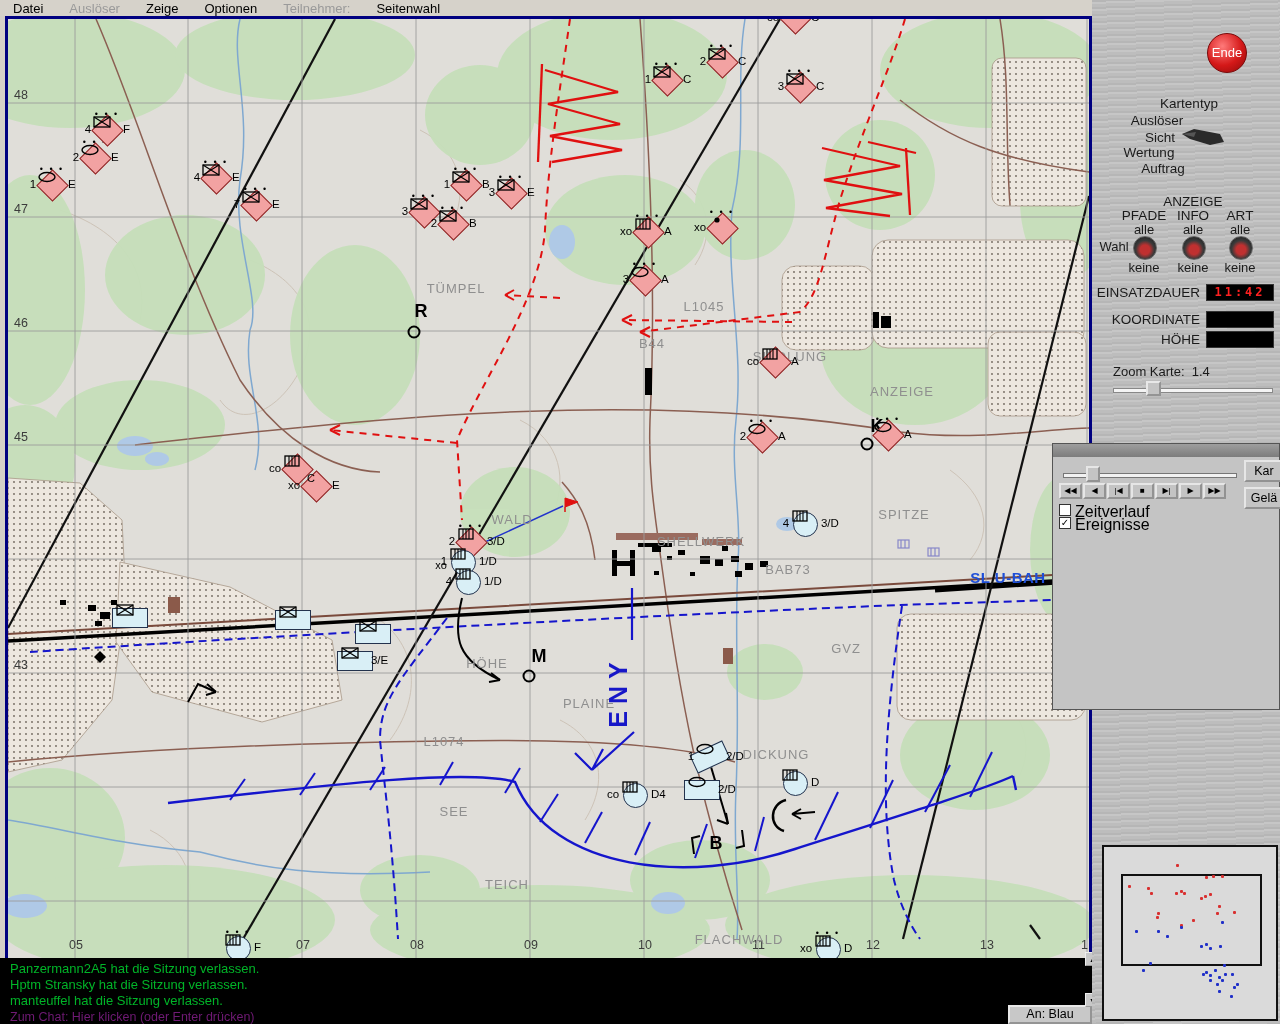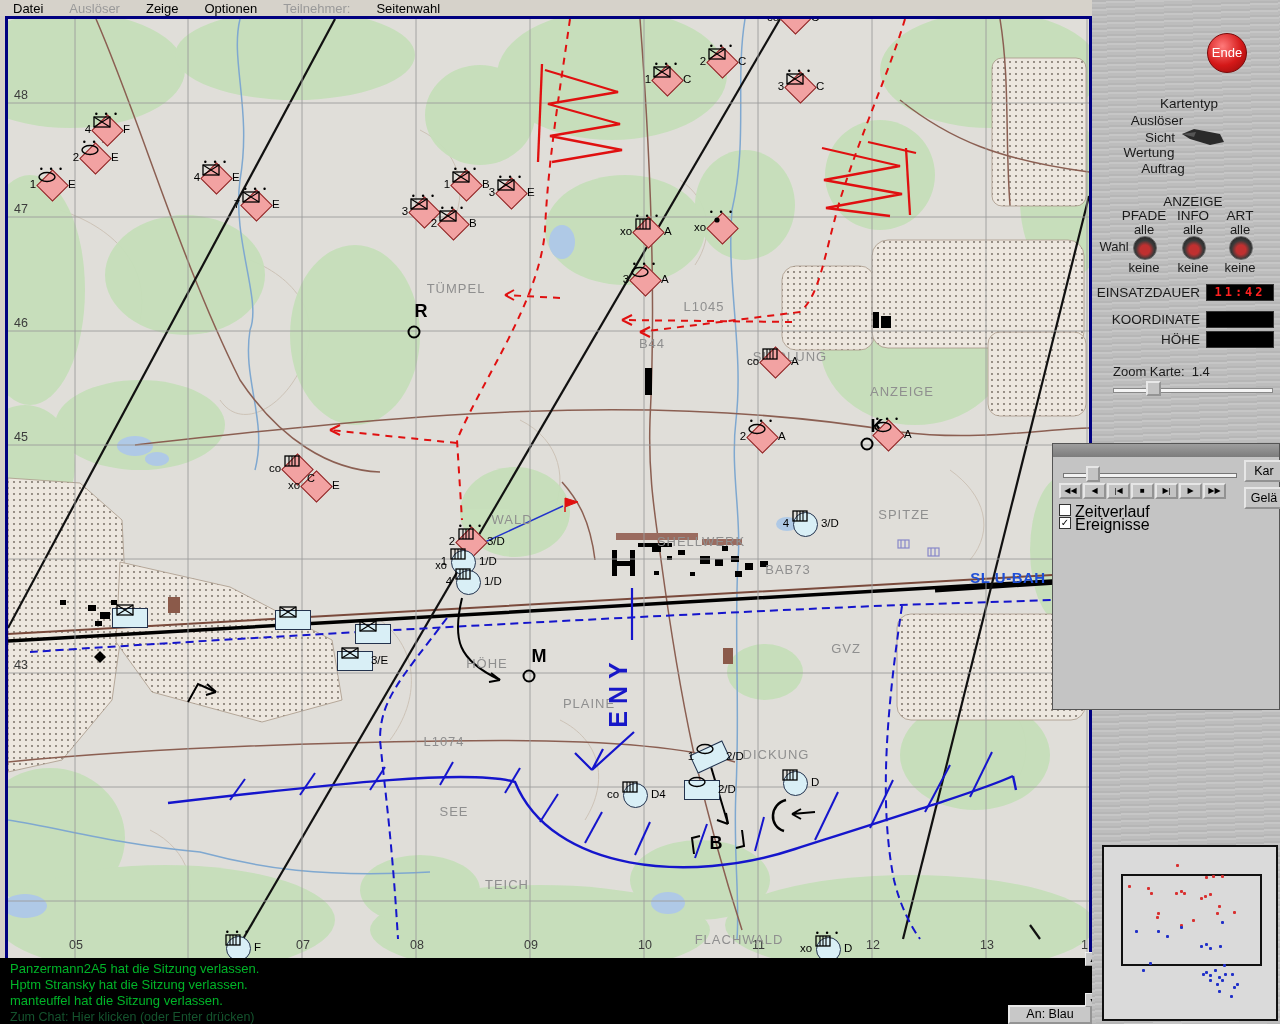--- a/index.html
+++ b/index.html
@@ -32,21 +32,21 @@
   .usym{position:absolute;left:5px;top:8px;width:20px;height:14px;}
   .udots{position:absolute;left:0;top:-6px;width:100%;text-align:center;font-size:9px;
       letter-spacing:2px;color:#000;}
   .ul,.urr{position:absolute;top:8px;font-size:11.5px;color:#000;white-space:nowrap;}
   .ul{right:103%;}
   .urr{left:103%;}
   
   #chat{position:absolute;left:0;top:958px;width:1092px;height:54px;background:#000;}
   .chatline{position:absolute;left:10px;font-size:13px;color:#00B428;}
   #chatbar{position:absolute;left:0;top:1012px;width:1092px;height:12px;background:#000;}
-  #chatprompt{position:absolute;left:10px;top:1010px;font-size:12.5px;color:#14532d;white-space:nowrap;}
+  #chatprompt{position:absolute;left:10px;top:1010px;font-size:12.5px;color:#701a75;white-space:nowrap;}
   #anblau{position:absolute;left:1008px;top:1005px;width:84px;height:19px;background:#C8C8C8;
      border:2px outset #E8E8E8;font-size:12.5px;text-align:center;line-height:15px;box-sizing:border-box;}
   #chatinput{position:absolute;left:1096px;top:1005px;width:182px;height:19px;background:#E2E2E2;
      border:2px inset #DDD;box-sizing:border-box;}
   #chatscroll{position:absolute;left:1085px;top:952px;width:15px;height:55px;}
   .scbtn{position:absolute;left:0;width:15px;height:14px;background:#C8C8C8;border:1px outset #EEE;
      font-size:7px;text-align:center;line-height:13px;box-sizing:border-box;}
   
   #sidebar{position:absolute;left:1092px;top:0;width:188px;height:1024px;
      background:repeating-linear-gradient(178deg,#B6B6B6 0 2px,#C6C6C6 2px 4px,#BDBDBD 4px 7px);}

